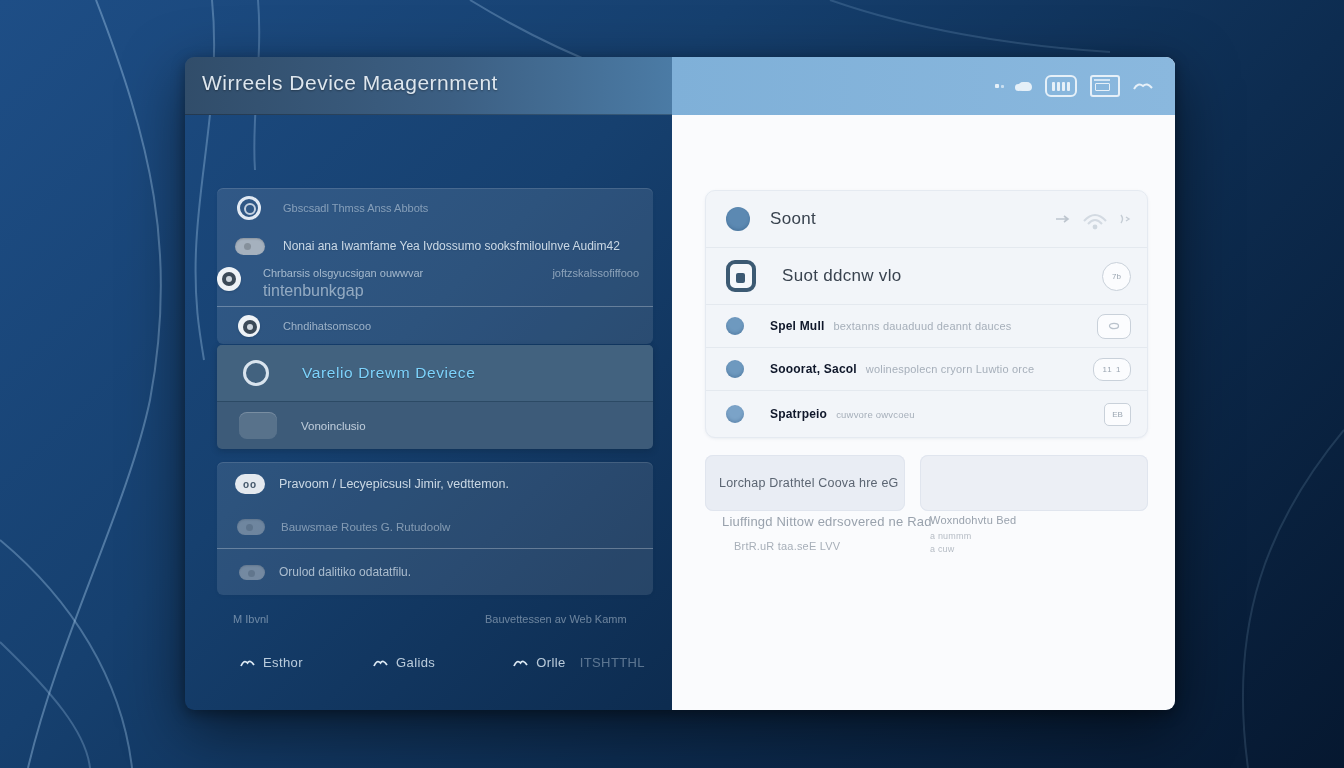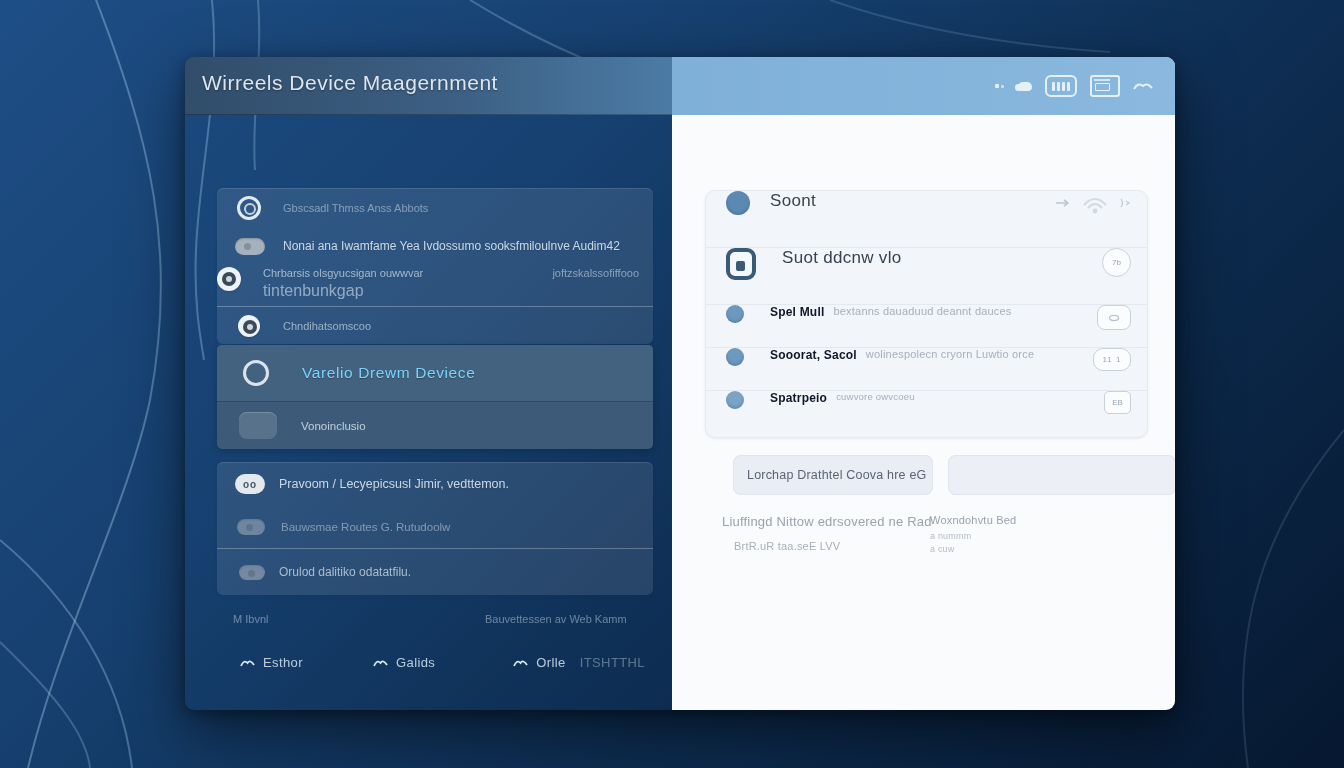--- a/index.html
+++ b/index.html
@@ -68,34 +68,34 @@
     font-size:10px;font-weight:bold;display:flex;align-items:center;justify-content:center;letter-spacing:1px;}
   .divider-l{height:1px;background:rgba(255,255,255,.28);}
   .lbtn{display:inline-flex;align-items:center;gap:8px;color:rgba(228,240,250,.8);font-size:13px;letter-spacing:.4px;cursor:default;}
   .bird{width:15px;height:10px;}
   
   .rcard{
     left:33px;top:133px;width:443px;height:248px;border-radius:10px;
     background:#f2f5f9;border:1px solid #e5eaf1;box-sizing:border-box;
     box-shadow:0 1px 3px rgba(120,140,165,.12);
   }
-  .rrow{display:flex;align-items:flex-start;padding:0 16px 0 20px;border-bottom:1px solid #e4e9ef;box-sizing:border-box;}
+  .rrow{display:flex;align-items:center;padding:0 16px 0 20px;border-bottom:1px solid #e4e9ef;box-sizing:border-box;}
   .rrow:last-child{border-bottom:none;}
   .rtitle-lg{font-size:17px;color:#39434f;letter-spacing:.3px;}
   .rtitle-b{font-size:12px;font-weight:bold;color:#0f172a;letter-spacing:.2px;}
   .rsub{font-size:11px;color:#a6afba;margin-left:9px;letter-spacing:.2px;}
   .blue-dot{border-radius:50%;background:#5c89b2;box-shadow:inset 0 -2px 3px rgba(30,70,110,.25);}
   .a-square{width:30px;height:32px;border:4px solid #3c5a73;border-radius:9px;box-sizing:border-box;position:relative;background:#f5f8fb;}
   .a-square:before{content:"";position:absolute;left:6px;top:9px;width:9px;height:10px;background:#3c5a73;border-radius:2px;}
   .rbadge{border:1.5px solid #c9d1da;color:#9aa5b1;display:flex;align-items:center;justify-content:center;background:#fbfcfe;}
   .circ-badge{width:27px;height:27px;border-radius:50%;font-size:8px;}
   .squircle{width:32px;height:23px;border-radius:8px;font-size:8px;}
   .pill-badge{width:36px;height:21px;border-radius:10px;font-size:8px;letter-spacing:1px;}
   .sq-badge{width:25px;height:21px;border-radius:5px;font-size:8px;}
-  .action-card{height:40px;border-radius:8px;background:#e9edf4;box-shadow:inset 0 0 0 1px #e0e5ee;display:flex;align-items:center;margin-left:28px;}
+  .action-card{height:56px;border-radius:8px;background:#e9edf4;box-shadow:inset 0 0 0 1px #e0e5ee;display:flex;align-items:center;}
   .gtext{color:#99a2ad;letter-spacing:.2px;}
   svg{display:block;}
 </style>
 </head>
 <body>
 
 <svg class="abs" width="1344" height="768" viewBox="0 0 1344 768" style="left:0;top:0;z-index:1;">
   <g fill="none" stroke="#a8cdee" stroke-width="2">
     <path d="M96,0 C150,140 178,250 150,400 C128,505 58,640 28,768" opacity="0.40"></path>
     <path d="M212,0 C221,90 199,170 196,250 C194,300 199,330 204,360" opacity="0.35"></path>

